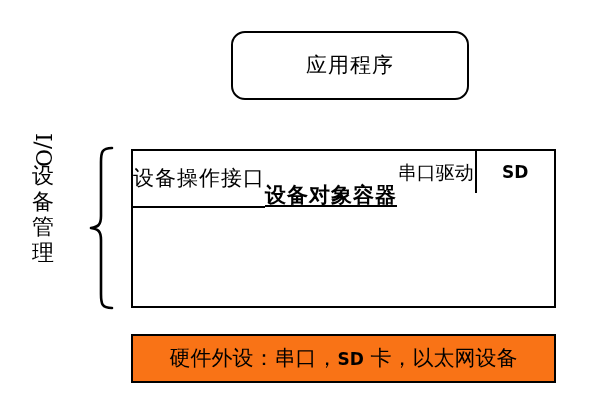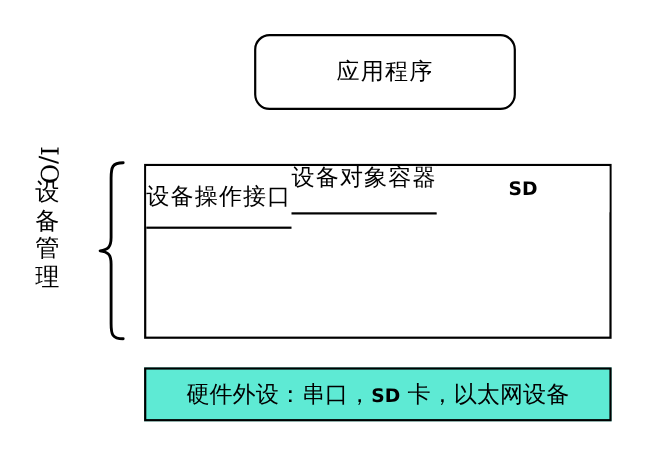--- a/index.html
+++ b/index.html
@@ -104,24 +104,25 @@
     display: flex;
     background: #ffffff;
   }
   .row-iface {
     height: 57px;
     border-bottom: 2px solid #000000;
     align-items: center;
     justify-content: center;
   }
   .row-container {
-    height: 44px;
+    height: 56px;
     border-bottom: 2px solid #000000;
-    align-items: flex-start;
-    justify-content: center;
+    align-items: flex-end;
+    justify-content: center;
+    font-weight: bold;
   }
   .row-drivers {
     height: 42px;
     flex: 1 1 auto;
   }
   .row-label {
     font-size: 21px;
     letter-spacing: 1px;
     line-height: 1;
   }
@@ -146,21 +147,21 @@
 
   
   .hw-box {
     position: absolute;
     left: 131px;
     top: 334px;
     width: 425px;
     height: 49px;
     box-sizing: border-box;
     border: 2px solid #000000;
-    background: #5eead4;
+    background: #f97316;
     display: flex;
     align-items: center;
     justify-content: center;
   }
   .hw-label {
     font-size: 21px;
     line-height: 1;
     white-space: nowrap;
   }
 </style>
@@ -190,20 +191,23 @@
     <div class="stack-row row-iface">
       <span class="row-label">设备操作接口</span>
     </div>
 
     <div class="stack-row row-container">
       <span class="row-label">设备对象容器</span>
     </div>
 
     <div class="stack-row row-drivers">
       <div class="driver-cell">
+        <span>串口驱动</span>
+      </div>
+      <div class="driver-cell">
         <span class="sans-token">SD</span>
       </div>
     </div>
 
   </div>
 
   <div class="hw-box">
     <span class="hw-label"><span>硬件外设：串口，</span><span class="sans-token">SD</span><span> 卡，以太网设备</span></span>
   </div>
 

